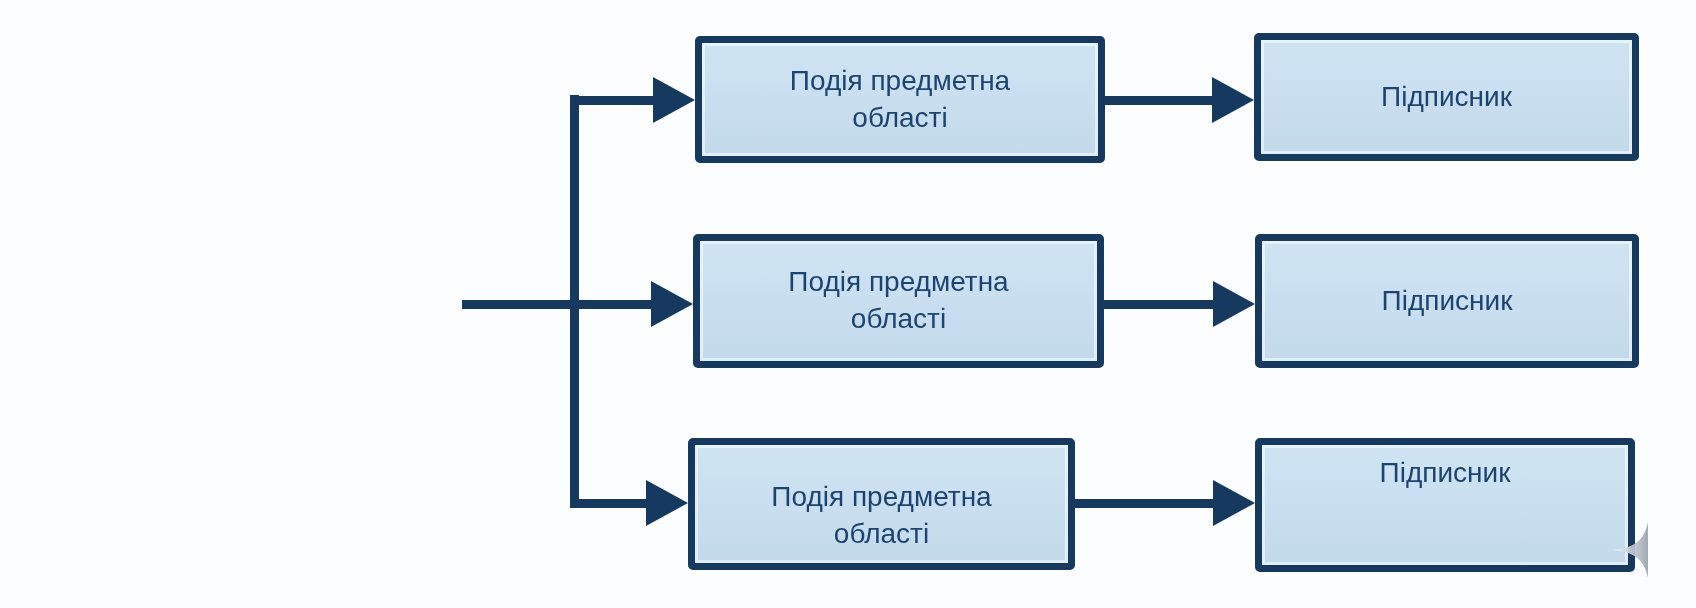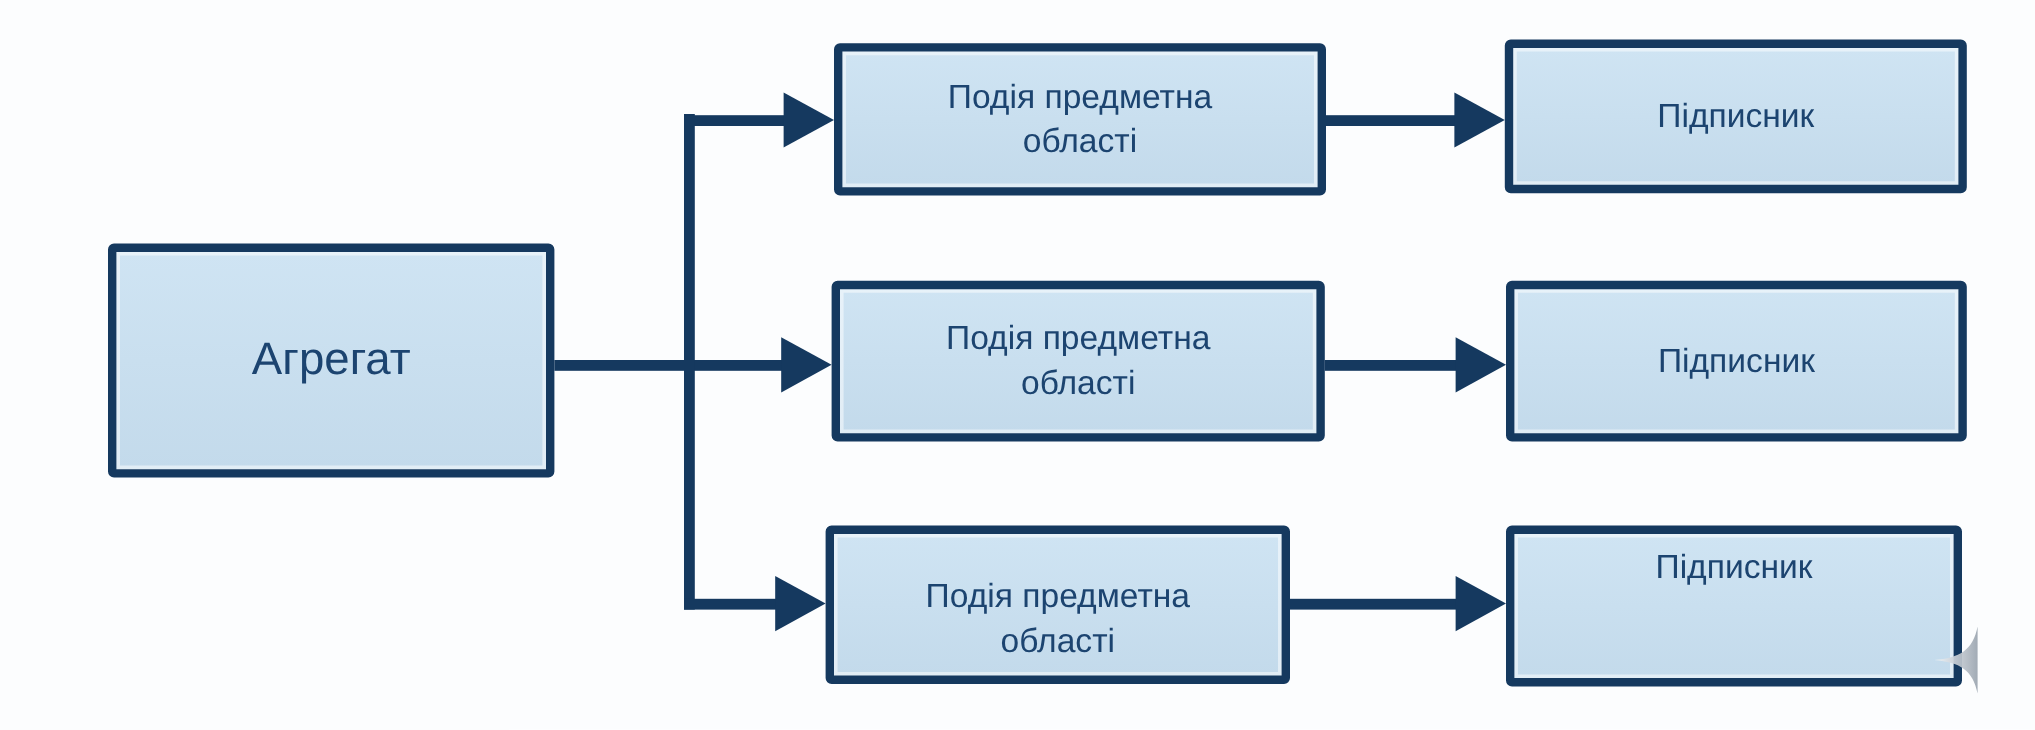--- a/index.html
+++ b/index.html
@@ -84,21 +84,20 @@
     width:38px;
     height:56px;
     cursor:pointer;
   }
 </style>
 </head>
 <body>
 
 <div class="canvas">
 
-  <div class="node big" id="n-aggregate">Агрегат</div>
 
   <div class="node med" id="n-event-top">Подія предметна
 області</div>
 
   <div class="node med" id="n-event-middle">Подія предметна
 області</div>
 
   <div class="node med align-low" id="n-event-bottom">Подія предметна
 області</div>
 

